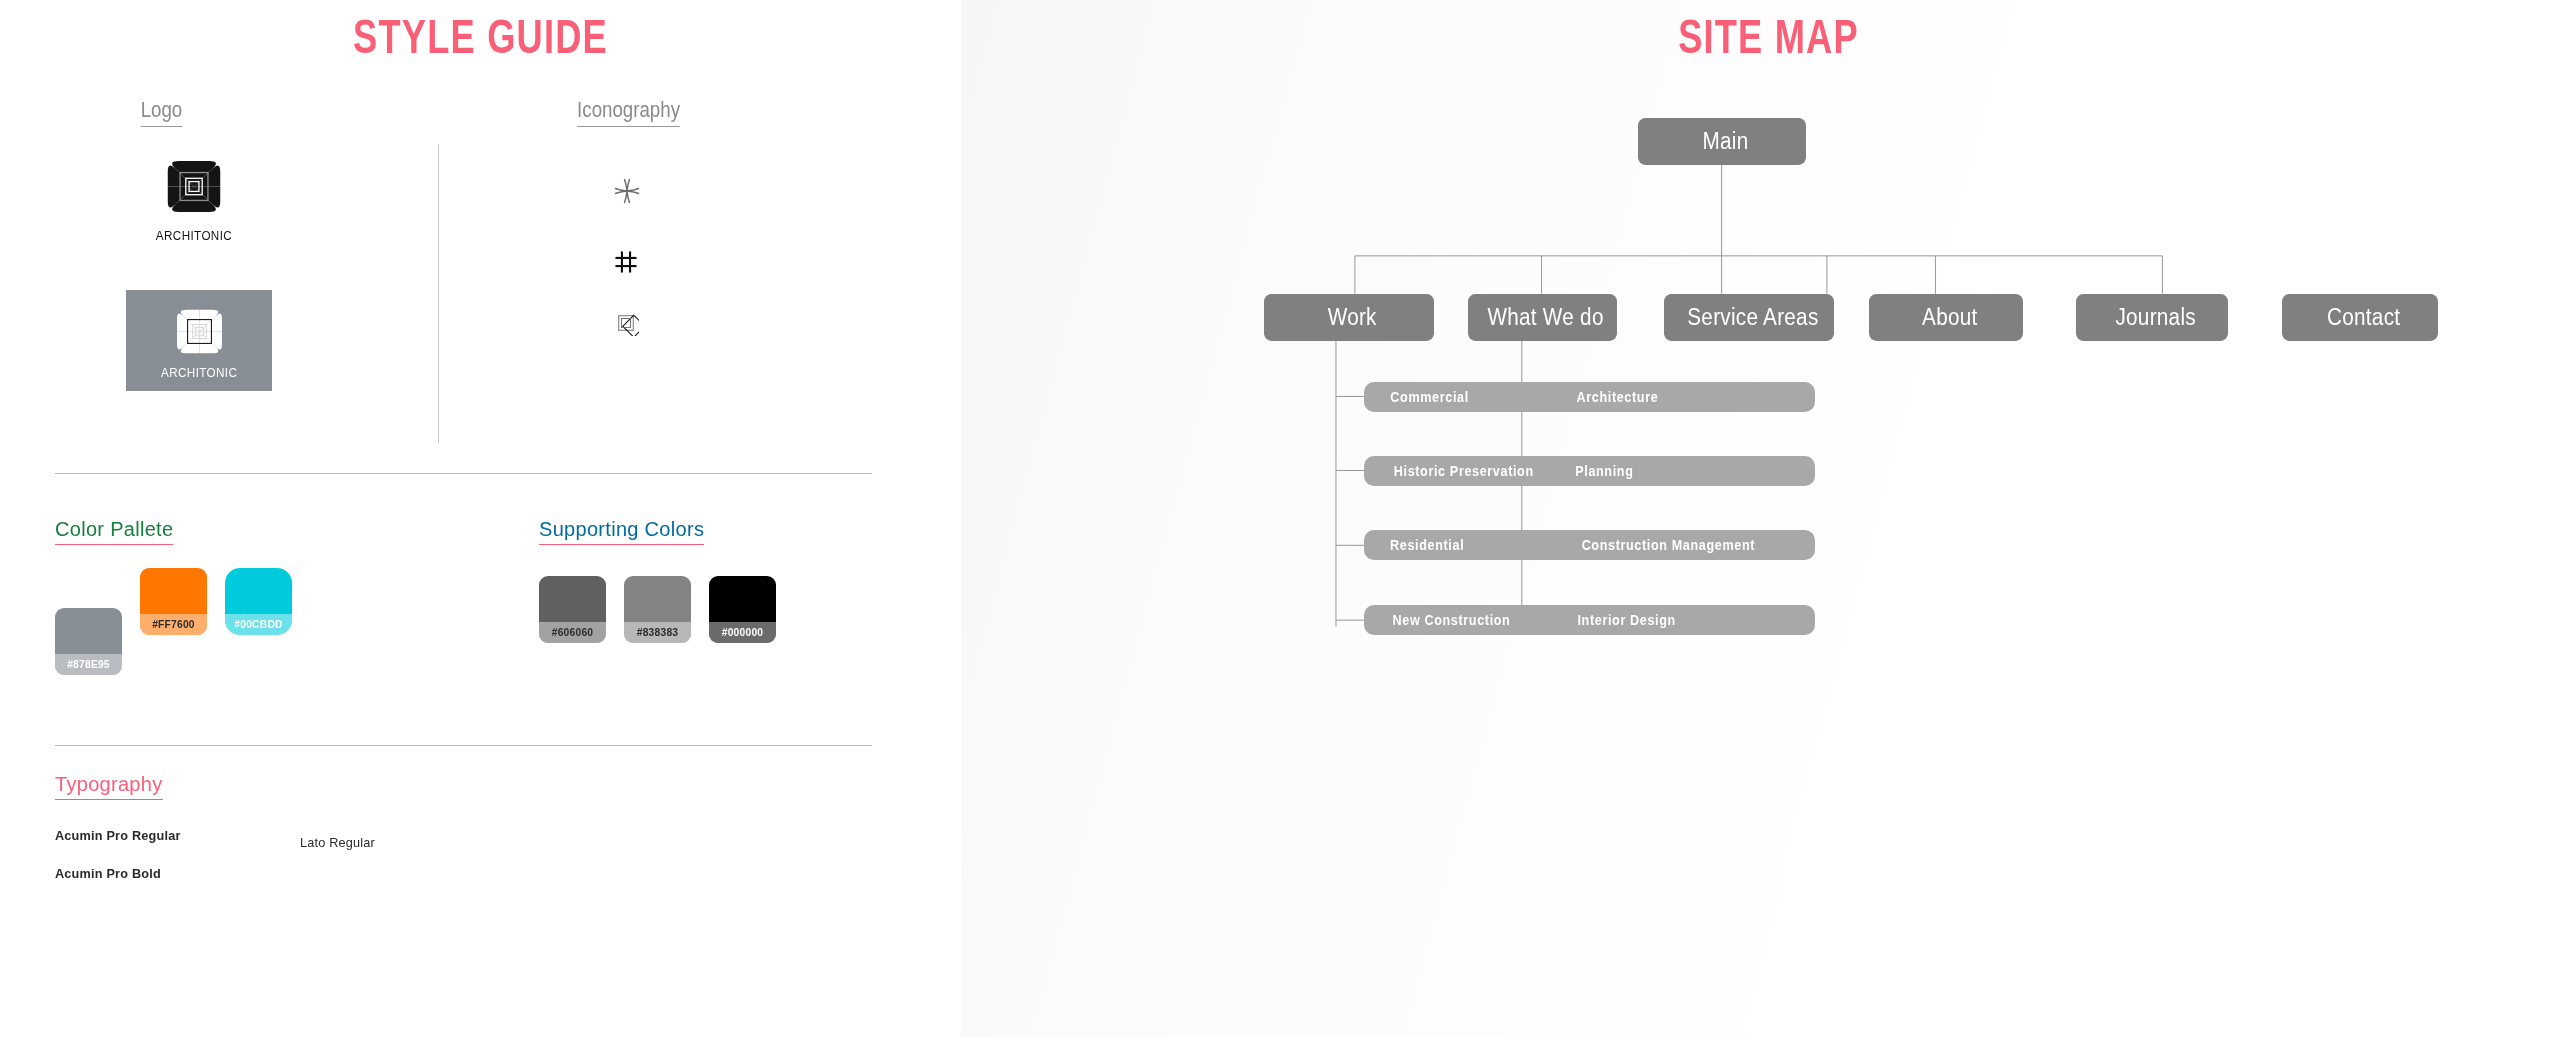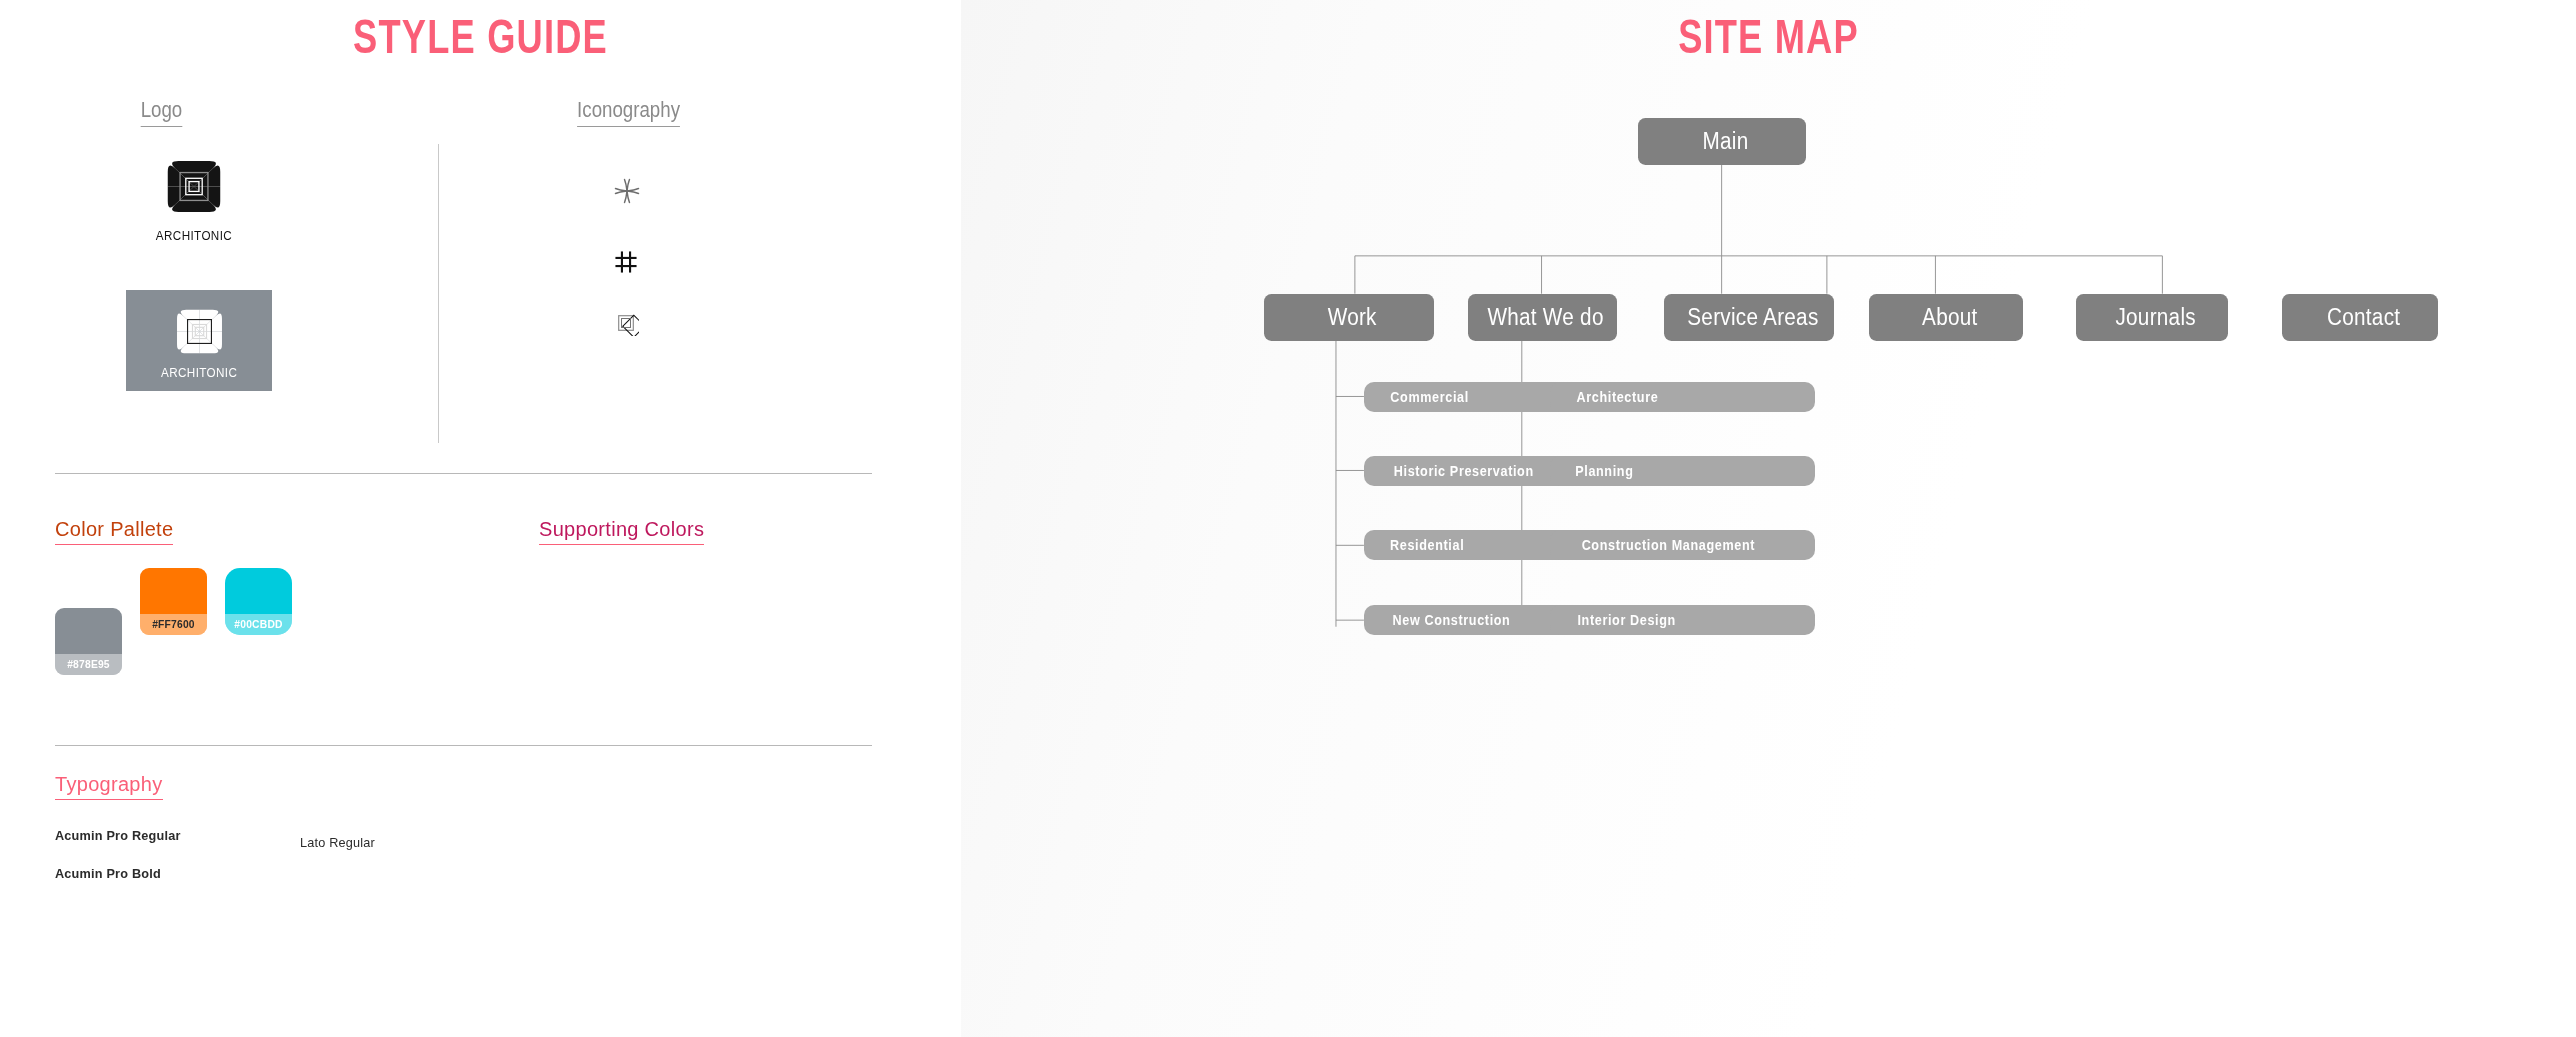--- a/index.html
+++ b/index.html
@@ -239,34 +239,45 @@
       <svg width="26" height="26" viewBox="0 0 32 32">
         <rect x="7" y="7" width="18" height="18" fill="none" stroke="#8f8f8f" stroke-width="1.5"></rect>
         <rect x="16" y="2.4" width="19.2" height="19.2" fill="none" stroke="#111111" stroke-width="1.3" transform="rotate(45 16 16)"></rect>
         <rect x="10.5" y="10.5" width="11" height="11" fill="none" stroke="#6e6e6e" stroke-width="1.2"></rect>
       </svg>
     </div>
 
     <div class="hrule hrule-1"></div>
     <div class="hrule hrule-2"></div>
 
-    <div class="sec-head head-palette" style="color: #c2410c; border-bottom-color: rgb(250, 95, 120);">Color Pallete</div>
+    <div class="sec-head head-palette" style="color: #15803d; border-bottom-color: rgb(250, 95, 120);">Color Pallete</div>
     <div class="swatch-row row-palette">
       <div class="swatch light" style="background: rgb(135, 142, 149); margin-top: 40px;">
         <div class="code">#878E95</div>
       </div>
       <div class="swatch dark" style="background: rgb(255, 118, 0);">
         <div class="code">#FF7600</div>
       </div>
       <div class="swatch light" style="background: rgb(0, 203, 221); border-radius: 15px;">
         <div class="code">#00CBDD</div>
       </div>
     </div>
 
-    <div class="sec-head head-support" style="color: #be185d; border-bottom-color: rgb(250, 95, 120);">Supporting Colors</div>
+    <div class="sec-head head-support" style="color: #0369a1; border-bottom-color: rgb(250, 95, 120);">Supporting Colors</div>
+    <div class="swatch-row row-support">
+      <div class="swatch dark" style="background: rgb(96, 96, 96);">
+        <div class="code">#606060</div>
+      </div>
+      <div class="swatch dark" style="background: rgb(131, 131, 131);">
+        <div class="code">#838383</div>
+      </div>
+      <div class="swatch light" style="background: rgb(0, 0, 0);">
+        <div class="code">#000000</div>
+      </div>
+    </div>
 
     <div class="sec-head head-type" style="color: rgb(250, 95, 120); border-bottom-color: rgb(250, 95, 120);">Typography</div>
     <div class="type-col-a">
       <div class="type-line reg">Acumin Pro Regular</div>
       <div class="type-line bold">Acumin Pro Bold</div>
     </div>
     <div class="type-col-b">
       <div class="type-body">Lato Regular</div>
     </div>
   </div>

